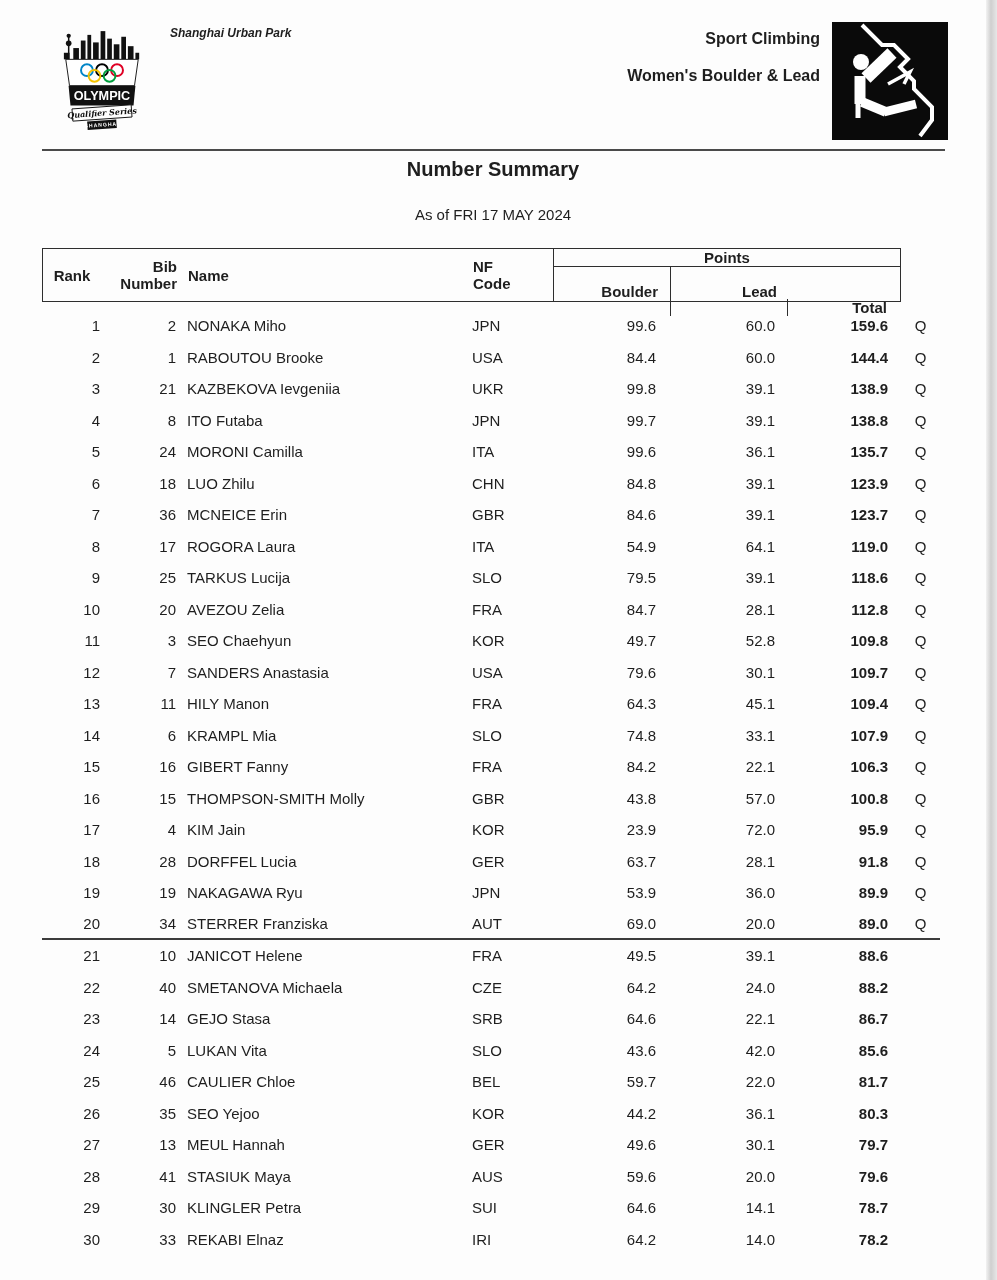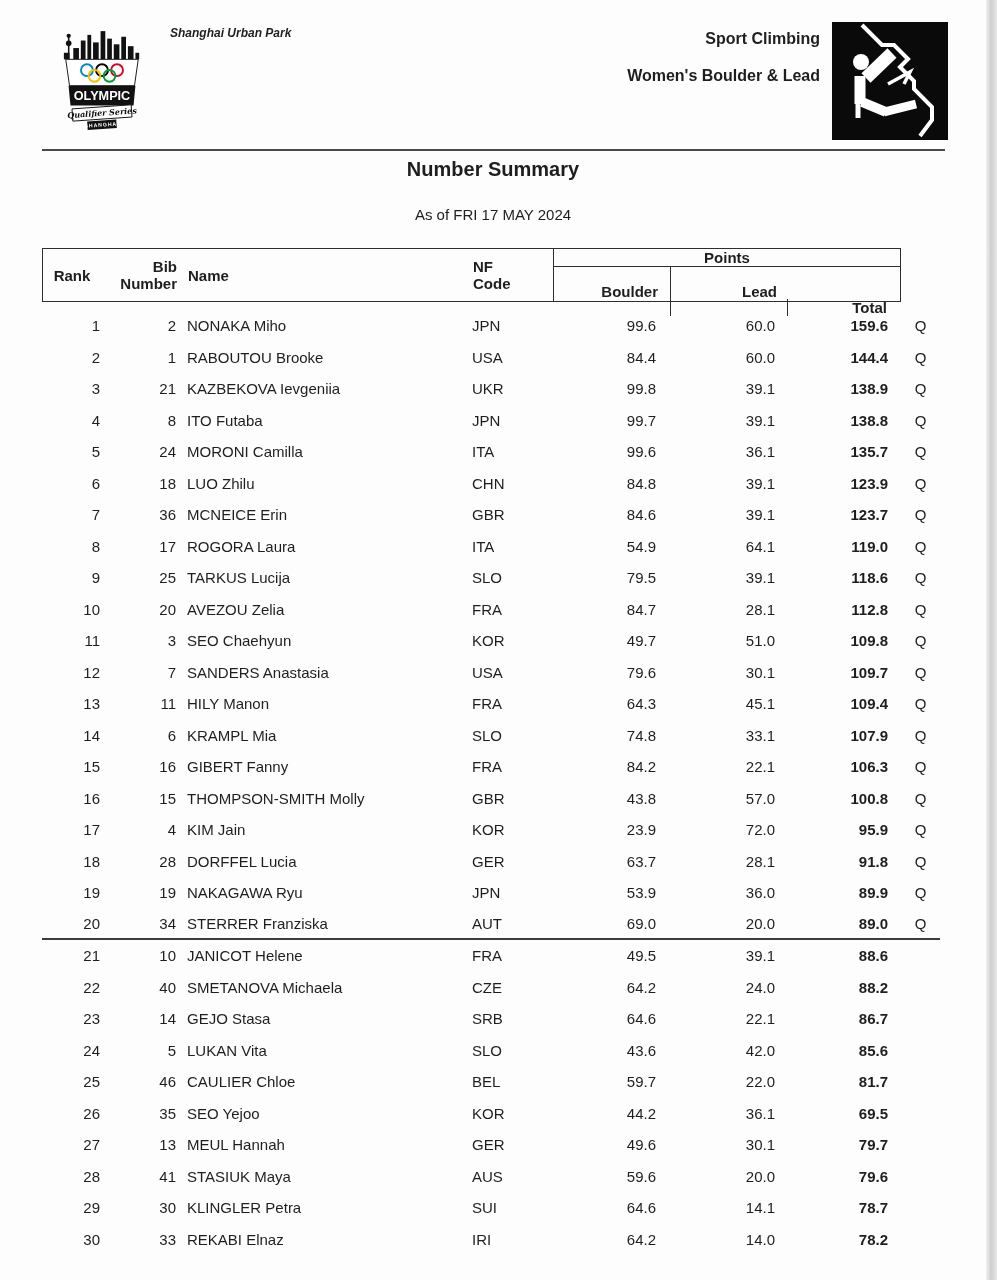--- a/index.html
+++ b/index.html
@@ -247,21 +247,21 @@
         <div class="cell cl-lead">28.1</div>
         <div class="cell cl-total">112.8</div>
         <div class="cell cl-q">Q</div>
       </div>
       <div class="row">
         <div class="cell cl-rank">11</div>
         <div class="cell cl-bib">3</div>
         <div class="cell cl-name">SEO Chaehyun</div>
         <div class="cell cl-nf">KOR</div>
         <div class="cell cl-boulder">49.7</div>
-        <div class="cell cl-lead">51.0</div>
+        <div class="cell cl-lead">52.8</div>
         <div class="cell cl-total">109.8</div>
         <div class="cell cl-q">Q</div>
       </div>
       <div class="row">
         <div class="cell cl-rank">12</div>
         <div class="cell cl-bib">7</div>
         <div class="cell cl-name">SANDERS Anastasia</div>
         <div class="cell cl-nf">USA</div>
         <div class="cell cl-boulder">79.6</div>
         <div class="cell cl-lead">30.1</div>
@@ -398,21 +398,21 @@
         <div class="cell cl-total">81.7</div>
         <div class="cell cl-q"></div>
       </div>
       <div class="row">
         <div class="cell cl-rank">26</div>
         <div class="cell cl-bib">35</div>
         <div class="cell cl-name">SEO Yejoo</div>
         <div class="cell cl-nf">KOR</div>
         <div class="cell cl-boulder">44.2</div>
         <div class="cell cl-lead">36.1</div>
-        <div class="cell cl-total">69.5</div>
+        <div class="cell cl-total">80.3</div>
         <div class="cell cl-q"></div>
       </div>
       <div class="row">
         <div class="cell cl-rank">27</div>
         <div class="cell cl-bib">13</div>
         <div class="cell cl-name">MEUL Hannah</div>
         <div class="cell cl-nf">GER</div>
         <div class="cell cl-boulder">49.6</div>
         <div class="cell cl-lead">30.1</div>
         <div class="cell cl-total">79.7</div>

